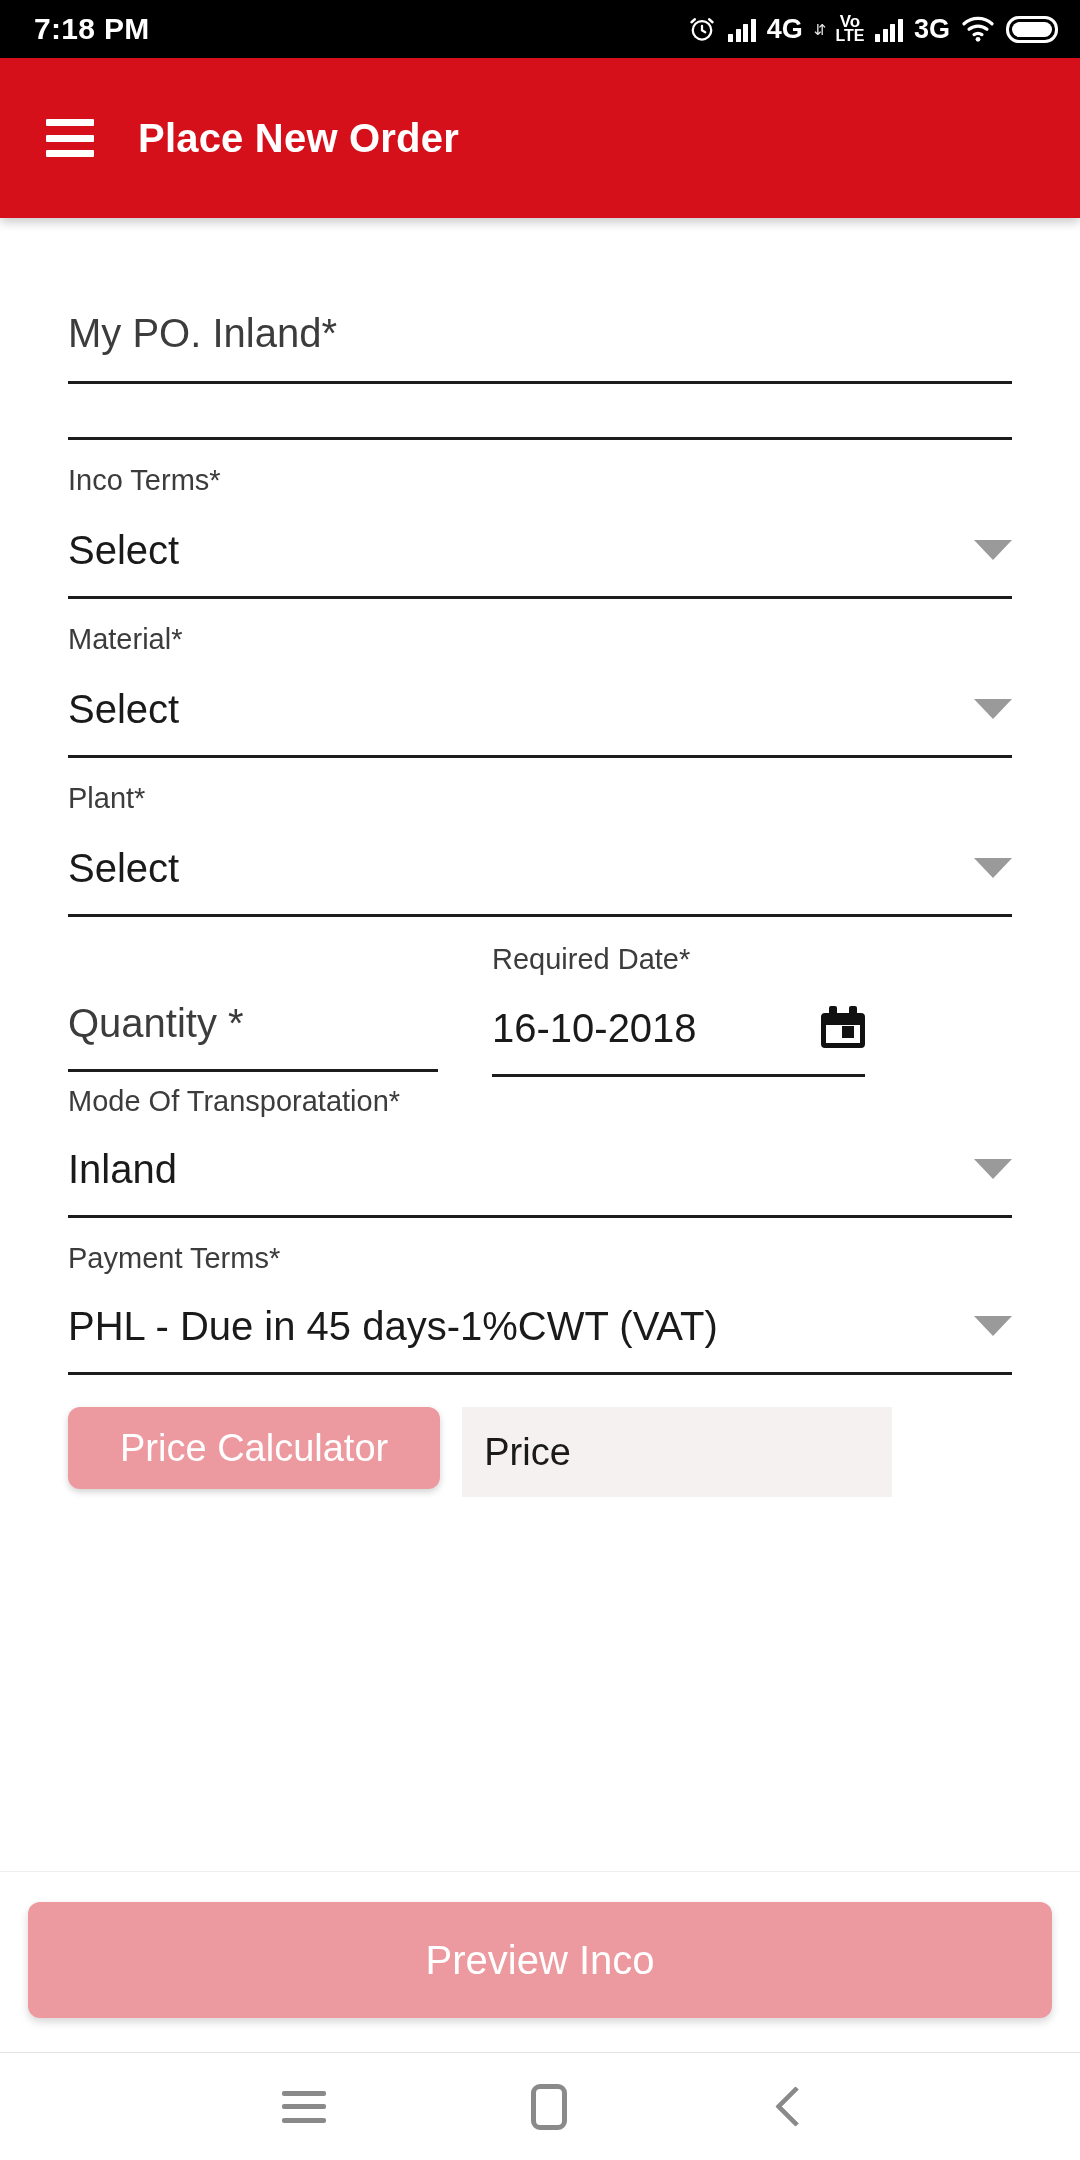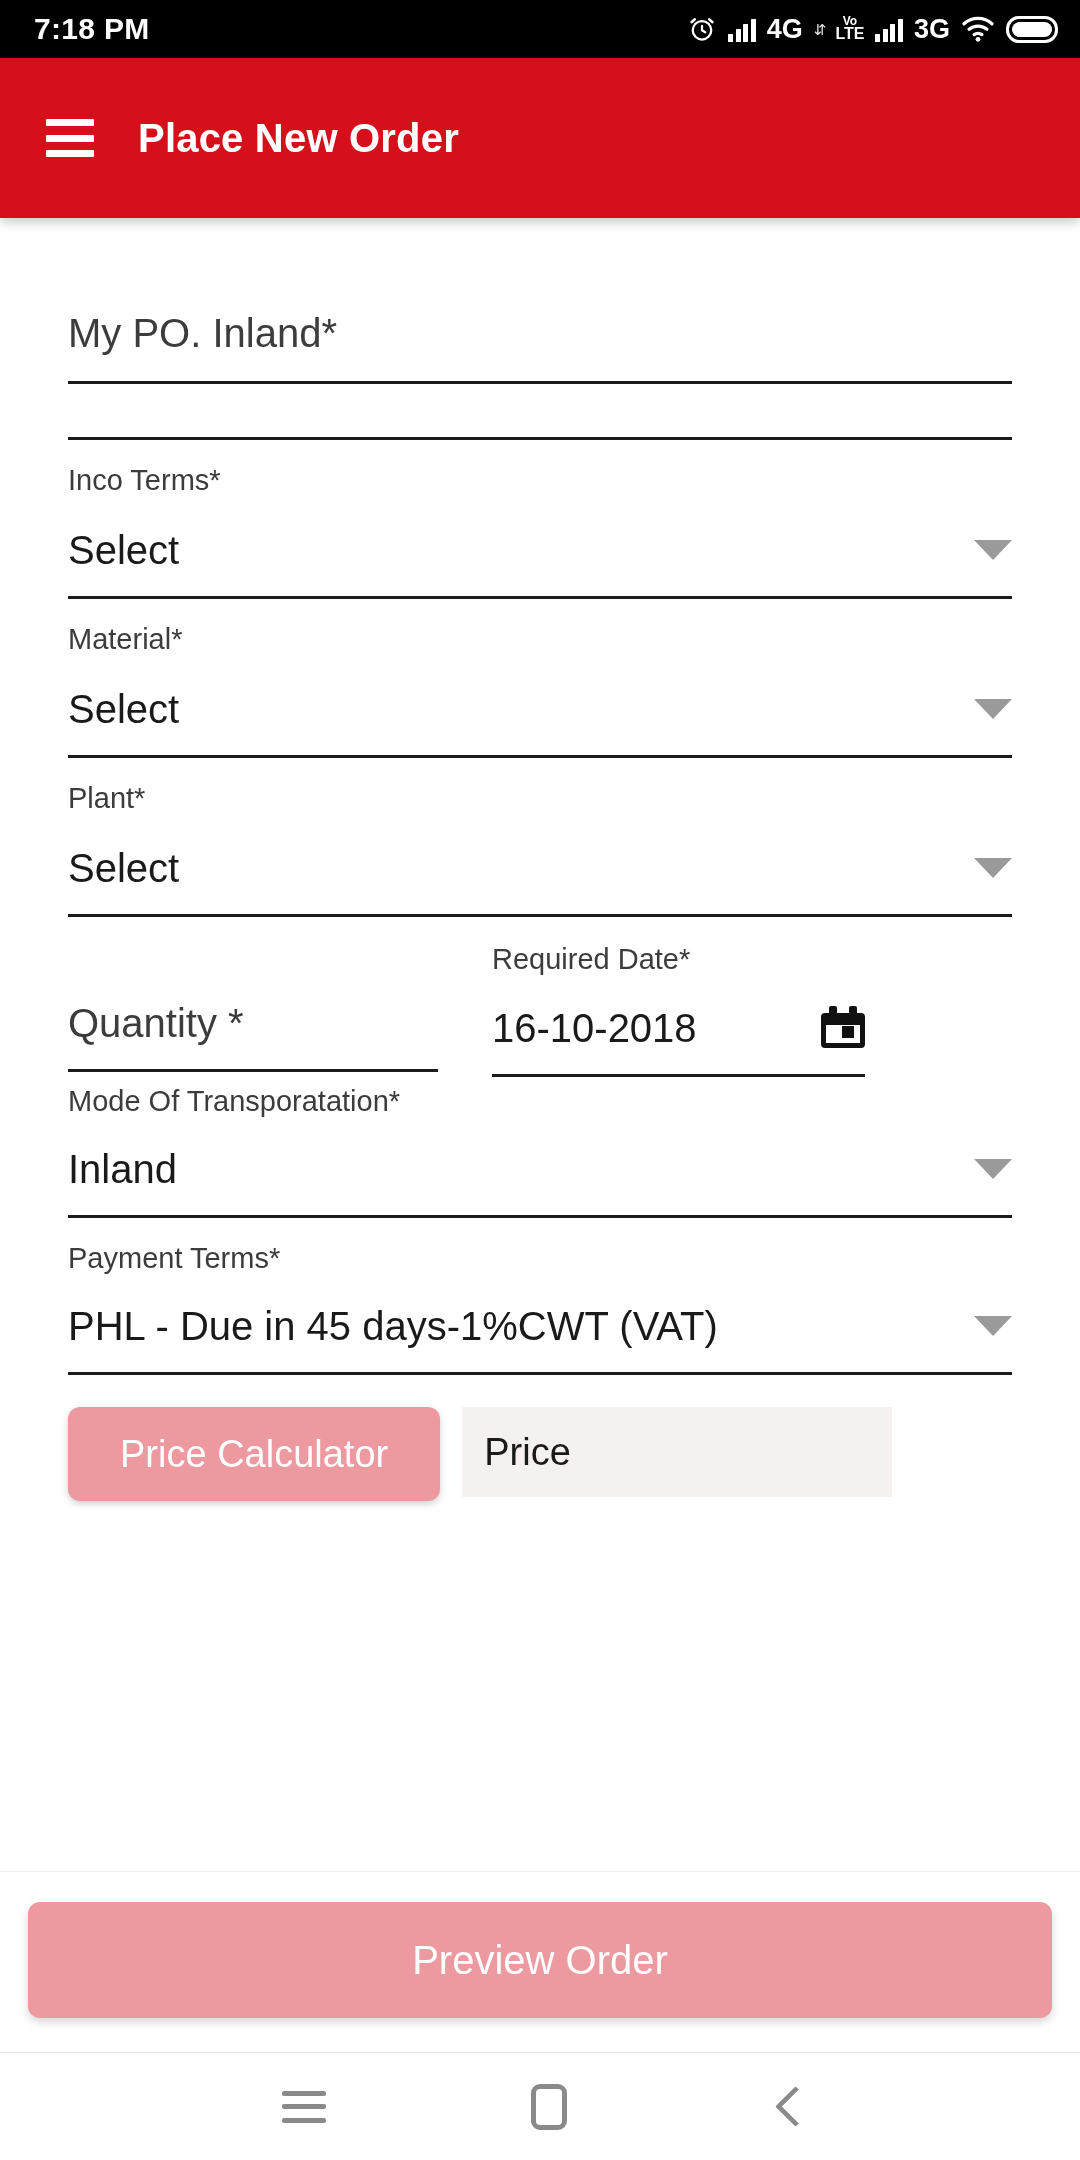--- a/index.html
+++ b/index.html
@@ -20,21 +20,21 @@
   .clock { font-size:30px; font-weight:bold; letter-spacing:.3px; }
   .sys-icons { display:flex; align-items:center; gap:11px; }
   .sig { display:flex; align-items:flex-end; gap:2.5px; height:26px; }
   .sig i { width:5px; background:#fff; display:block; border-radius:.5px; }
   .sig i:nth-child(1){ height:8px; }
   .sig i:nth-child(2){ height:13px; }
   .sig i:nth-child(3){ height:18px; }
   .sig i:nth-child(4){ height:23px; }
   .net { font-size:27px; font-weight:bold; line-height:1; }
   .volte { display:flex; flex-direction:column; align-items:center; line-height:.92; font-weight:bold; }
-  .volte .t { font-size:12px; }
+  .volte .t { font-size:17px; }
   .volte .b { font-size:16px; }
   .updown { font-size:15px; line-height:1; opacity:.9; letter-spacing:-2px; }
   .battery { width:52px; height:27px; border:3px solid #fff; border-radius:13px; padding:3px; display:flex; }
   .battery > span { flex:1; background:#fff; border-radius:8px; }
 
   
   .appbar {
     height:160px; background:#D5101B; display:flex; align-items:center;
     padding-left:46px; gap:44px; flex:none;
     box-shadow:0 4px 10px rgba(0,0,0,.22); z-index:5;
@@ -78,21 +78,21 @@
   .cal-icon { width:44px; height:42px; position:relative; flex:none; }
   .cal-body { position:absolute; left:0; top:7px; width:44px; height:35px; border:5px solid #111; border-radius:4px; background:#fff; }
   .cal-body::after { content:""; position:absolute; left:0; top:0; width:100%; height:7px; background:#111; }
   .cal-dot { position:absolute; right:6px; bottom:5px; width:12px; height:12px; background:#111; }
   .cal-tab { position:absolute; top:0; width:8px; height:11px; background:#111; border-radius:2px; }
   .cal-tab.l { left:8px; } .cal-tab.r { right:8px; }
 
   .calc-row { display:flex; align-items:flex-start; gap:22px; }
   .calc-btn {
     background:#EC9AA0; color:#fff; font-size:38px; border:none;
-    border-radius:12px; padding:28px 52px; line-height:1;
+    border-radius:12px; padding:22px 52px; line-height:1;
     box-shadow:0 3px 7px rgba(0,0,0,.18);
   }
   .price-box {
     background:#F6F1F1; font-size:38px; color:#1a1a1a;
     padding:26px 22px; line-height:1; width:430px; border:none;
   }
 
   
   .footer {
     flex:none; background:#fff; padding:30px 28px 34px;
@@ -250,21 +250,21 @@
     </div>
 
     <div class="calc-row" style="margin-top:32px;">
       <button class="calc-btn">Price Calculator</button>
       <div class="price-box">Price</div>
     </div>
 
   </div>
 
   <div class="footer">
-    <button class="preview-btn">Preview Order</button>
+    <button class="preview-btn">Preview Inco</button>
   </div>
 
   <div class="navbar">
     <span class="nav-recents">
         <span></span>
         <span></span>
         <span></span>
       </span>
     <span class="nav-home"></span>
     <span class="nav-back"></span>

